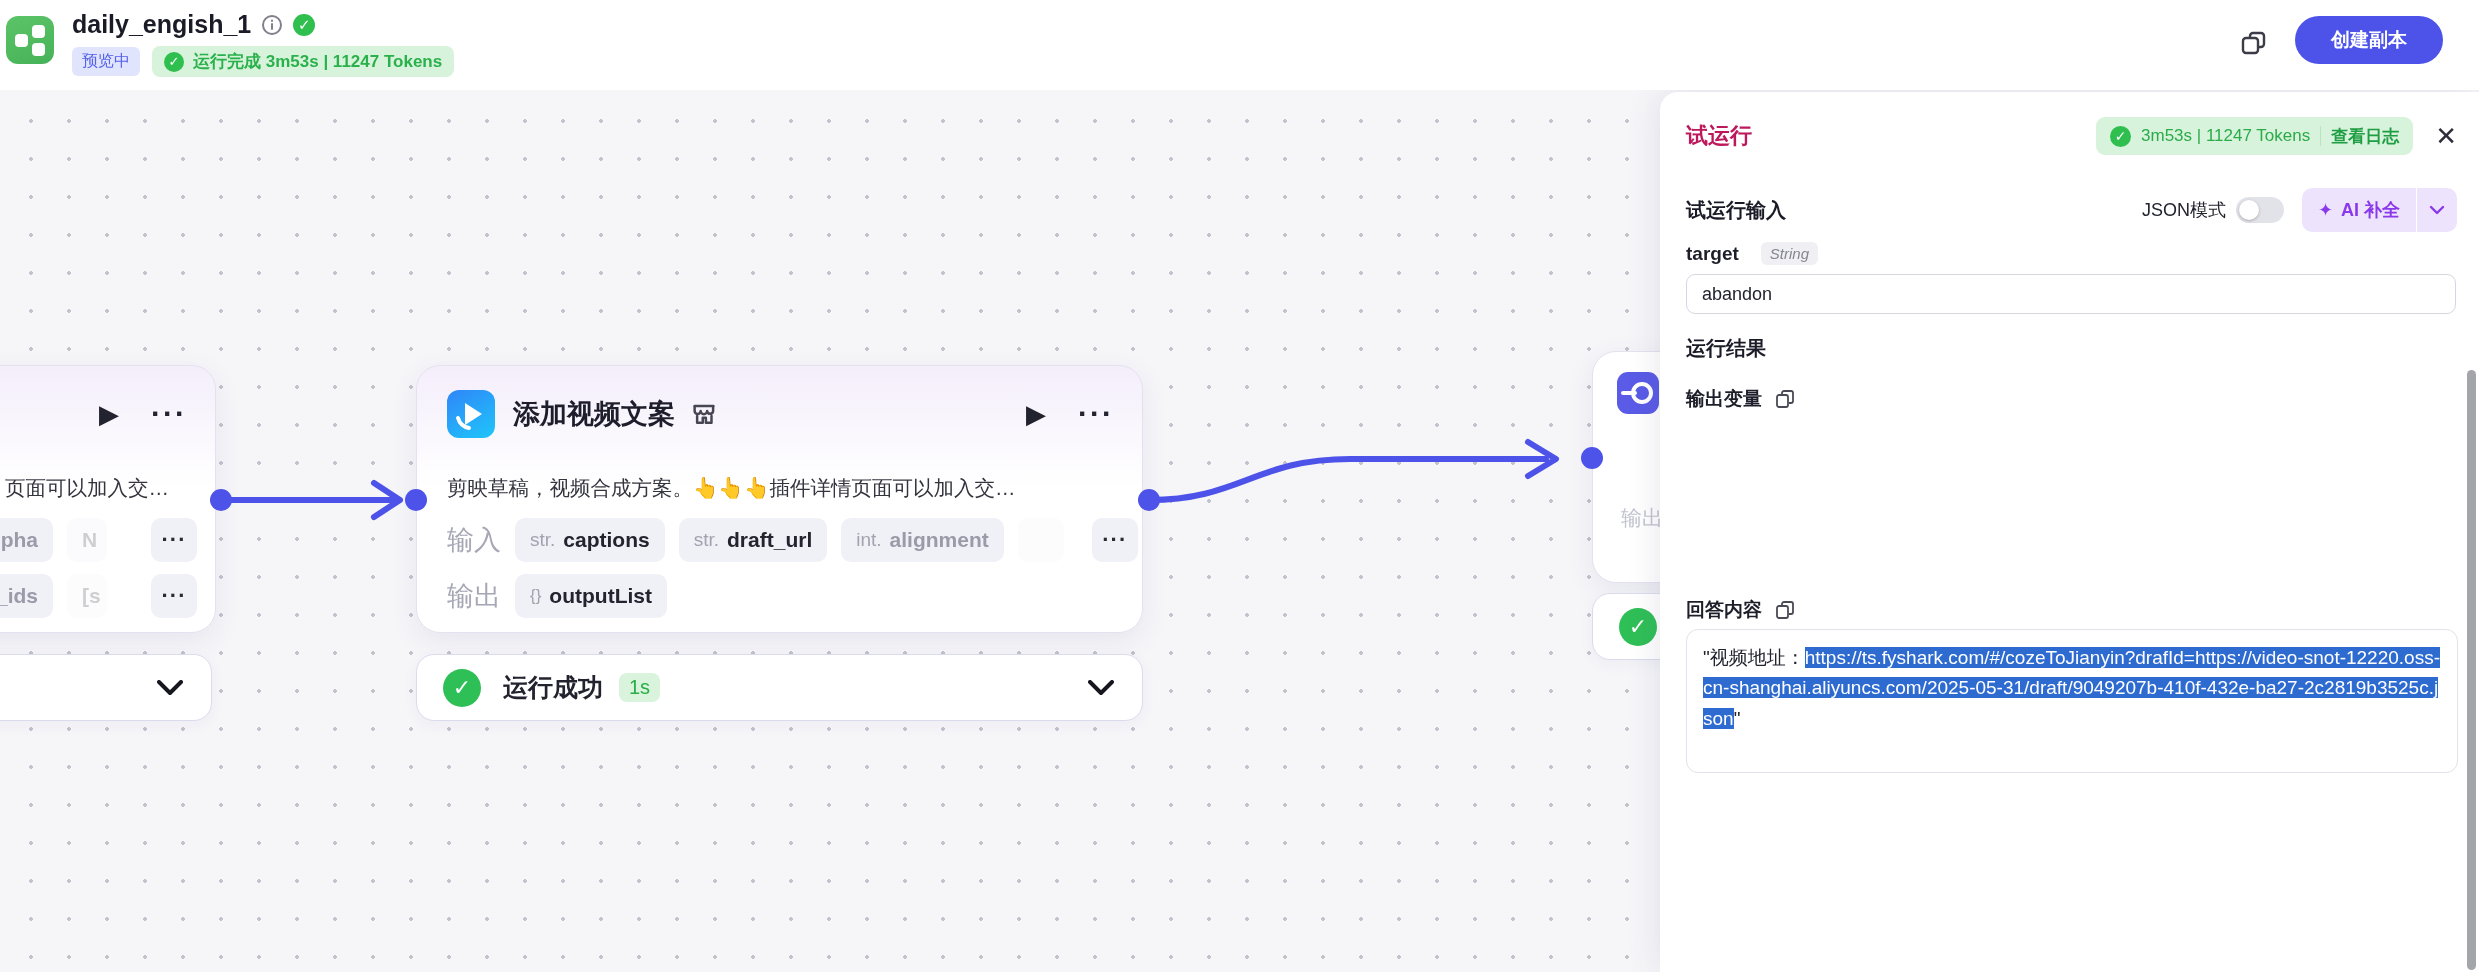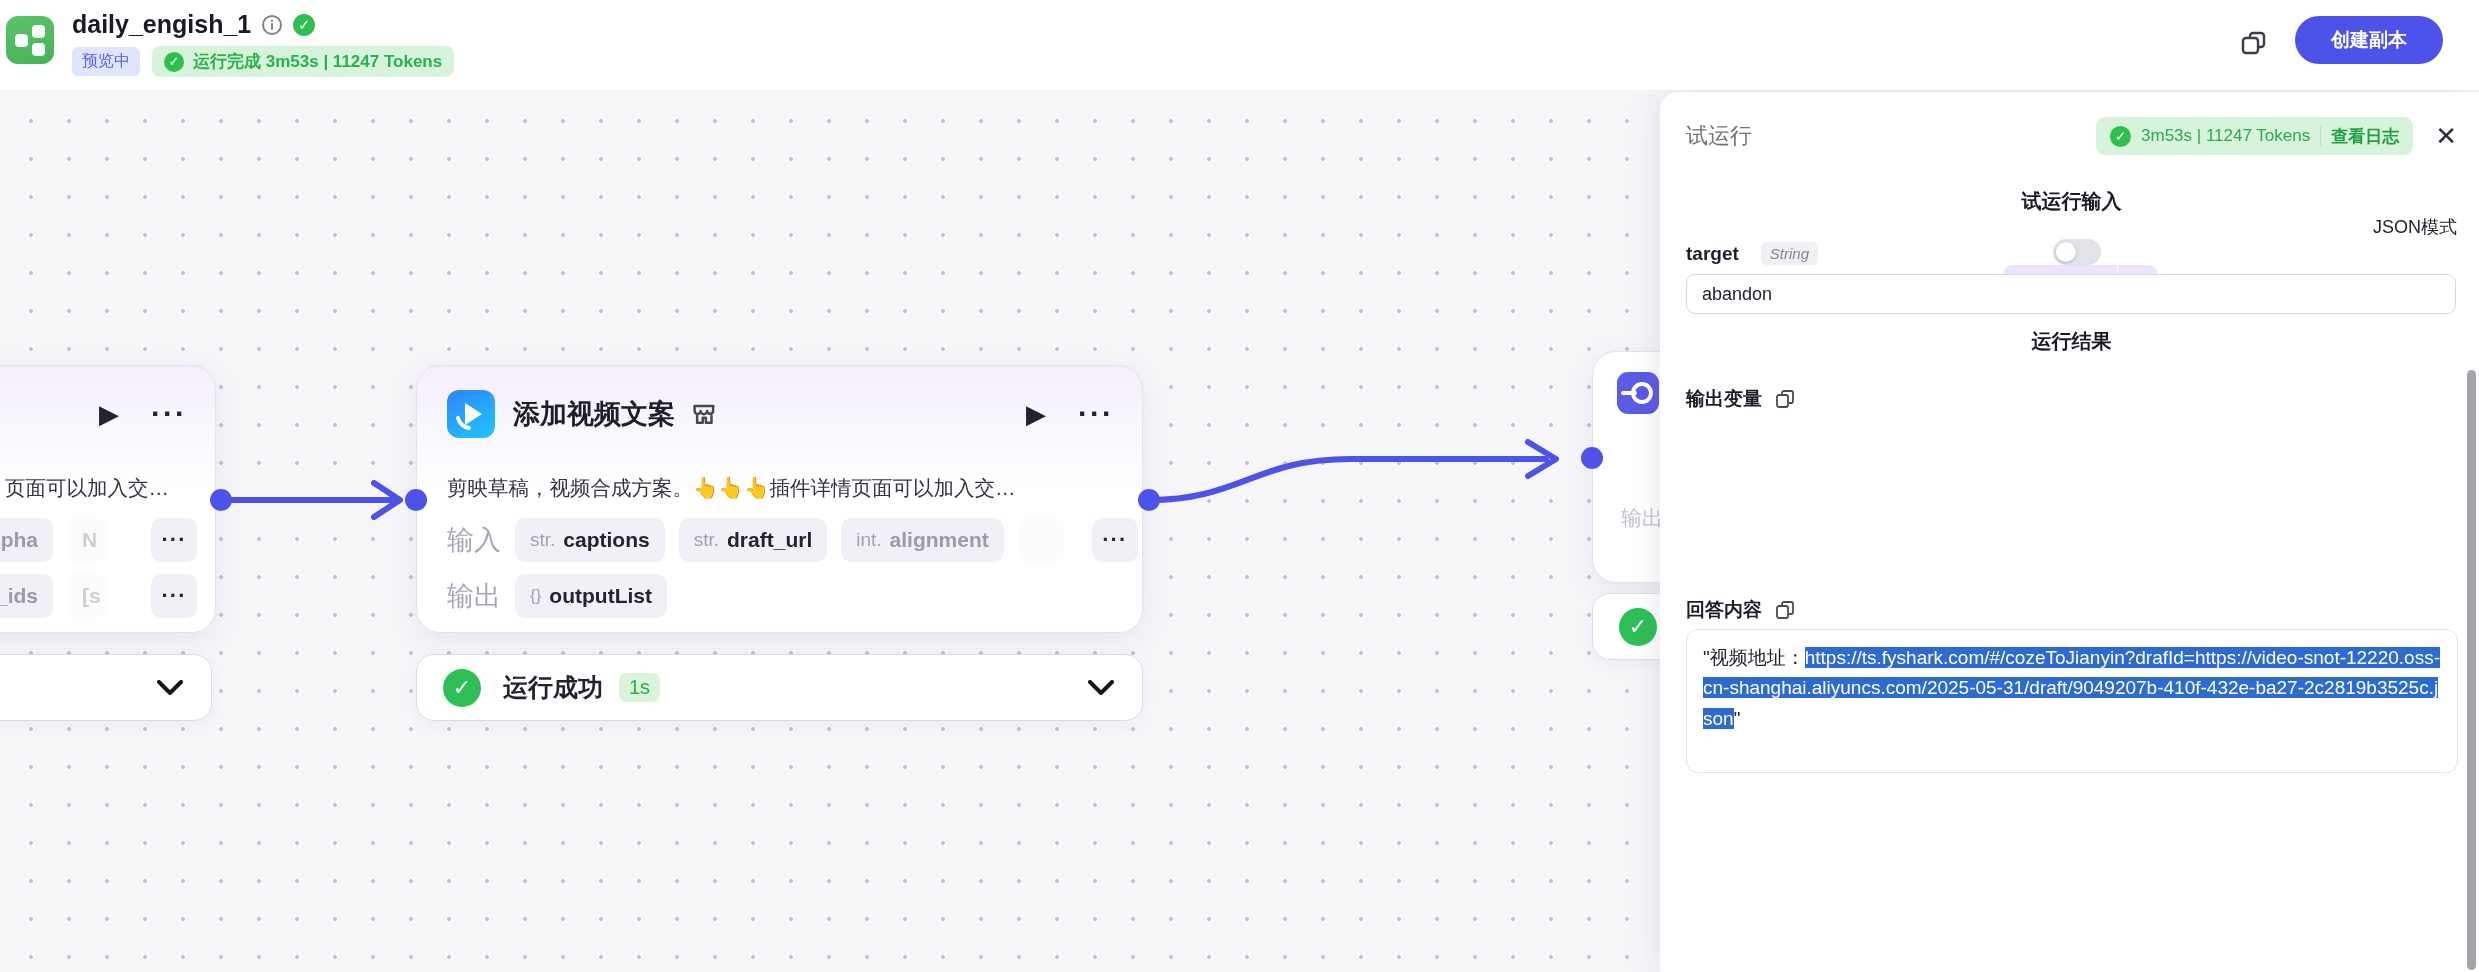--- a/index.html
+++ b/index.html
@@ -72,30 +72,30 @@
   .port { position:absolute; width:22px; height:22px; border-radius:50%; background:#4d53e8; z-index:3; }
 
   
   .end-icon { position:absolute; left:24px; top:20px; width:42px; height:42px; border-radius:11px; background:#5a5be6; }
   .end-label { position:absolute; left:28px; top:152px; font-size:21px; color:#c3c3cf; }
 
   
   .panel { position:absolute; right:0; top:92px; width:819px; height:880px; background:#fff;
     border-radius:18px 0 0 0; box-shadow:0 0 34px rgba(70,70,110,.14); z-index:10; }
   .p-head { position:absolute; left:26px; right:22px; top:22px; height:44px; display:flex; align-items:center; }
-  .p-title { font-size:22px; font-weight:400; color:#737373; }
+  .p-title { font-size:22px; font-weight:700; color:#be185d; }
   .p-badge { margin-left:auto; background:#d8f3db; border-radius:9px; height:38px; display:flex;
     align-items:center; padding:0 14px; gap:10px; }
   .p-badge .ok-dot { width:21px; height:21px; font-size:14px; }
   .p-badge .tt { font-size:17px; color:#2bab4a; }
   .p-badge .vsep { width:1px; height:20px; background:#b6e3c0; }
   .p-badge .log { font-size:17px; font-weight:700; color:#1f9e43; cursor:pointer; }
   .p-close { margin-left:22px; font-size:26px; color:#2e2e3a; cursor:pointer; line-height:1; }
 
-  .sec-row { position:absolute; left:26px; right:22px; display:flex; align-items:center;flex-direction:column; }
+  .sec-row { position:absolute; left:26px; right:22px; display:flex; align-items:center; }
   .sec-title { font-size:20px; font-weight:700; color:#1b1b27; }
   .json-label { margin-left:auto; font-size:18px; color:#23232f; }
   .toggle { width:48px; height:26px; border-radius:13px; background:#e2e2e9; margin-left:10px; position:relative; cursor:pointer; }
   .toggle .knob { position:absolute; left:3px; top:3px; width:20px; height:20px; border-radius:50%;
     background:#fff; box-shadow:0 1px 3px rgba(0,0,0,.25); }
   .ai-btn { margin-left:18px; height:44px; border-radius:10px; background:#ede3fc; display:flex;
     align-items:center; cursor:pointer; overflow:hidden; }
   .ai-main { display:flex; align-items:center; gap:8px; padding:0 16px; font-size:18px; font-weight:700; color:#8a39ea; }
   .ai-sep { width:1px; height:44px; background:#ffffff; }
   .ai-chev { width:40px; height:44px; display:flex; align-items:center; justify-content:center; color:#8a39ea; }
@@ -306,21 +306,21 @@
         </span>
       </span>
     </div>
 
     <div class="field-row" style="top:150px;">
       <span class="field-name">target</span>
       <span class="type-badge">String</span>
     </div>
     <input class="text-input" style="top: 182px;" value="abandon">
 
-    <div class="sec-row" style="top:236px;">
+    <div class="sec-row" style="top:243px;">
       <span class="sec-title">运行结果</span>
     </div>
 
     <div class="label-copy" style="top:294px;">
       <span class="lbl">输出变量</span>
       <svg class="copy-ic" viewBox="0 0 22 22">
         <rect x="3" y="7" width="11" height="12" rx="2" fill="none" stroke="currentColor" stroke-width="1.8"></rect>
         <path d="M8 7 V5 a2 2 0 0 1 2-2 h7 a2 2 0 0 1 2 2 v8 a2 2 0 0 1-2 2 h-2" fill="none" stroke="currentColor" stroke-width="1.8"></path>
       </svg>
     </div>

